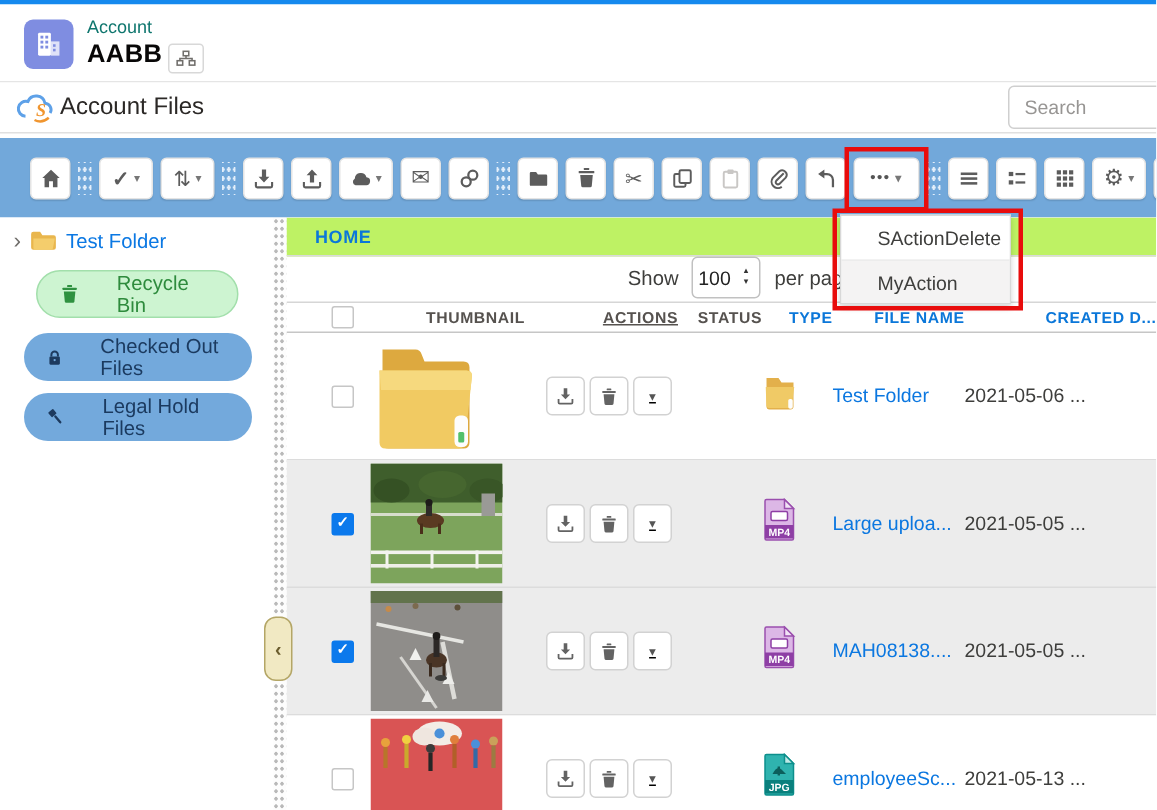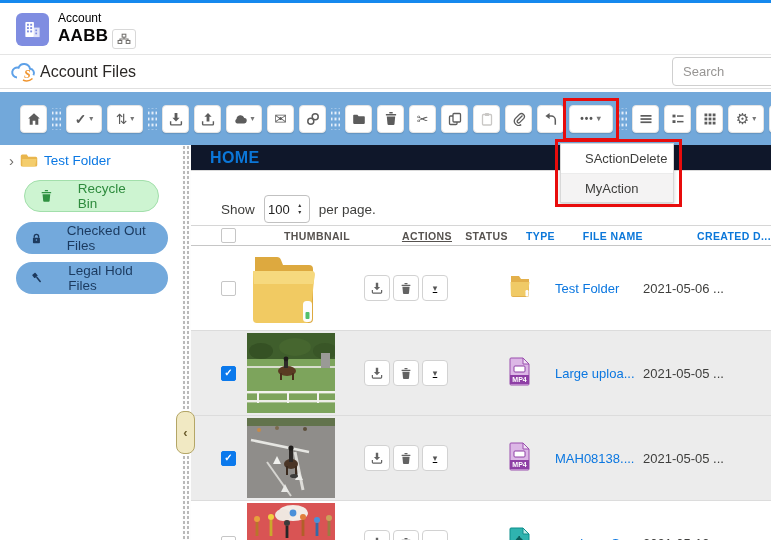--- a/index.html
+++ b/index.html
@@ -7,21 +7,21 @@
   body { font-family: "Liberation Sans", sans-serif; background:#fff; }
 
   .screen { position:relative; width:771px; height:540px; overflow:hidden; background:#fff; }
 
   
   .top-line { position:absolute; top:0; left:0; right:0; height:3px; background:#1589ee; }
 
   
   .page-header { position:absolute; top:3px; left:0; right:0; height:52px; background:#fff; border-bottom:1px solid #e5e5e5; }
   .entity-icon { position:absolute; left:16px; top:10px; width:33px; height:33px; background:#7f8de1; border-radius:6px; display:flex; align-items:center; justify-content:center; }
-  .entity-label { position:absolute; left:58px; top:8px; font-size:12px; color:#000000; }
+  .entity-label { position:absolute; left:58px; top:8px; font-size:12px; color:#0f766e; }
   .entity-name  { position:absolute; left:58px; top:23px; font-size:17px; font-weight:bold; color:#080707; letter-spacing:.3px; }
   .hier-btn { position:absolute; left:112px; top:26px; width:24px; height:20px; background:#fff; border:1px solid #d8d8d8; border-radius:3px; display:flex; align-items:center; justify-content:center; }
 
   
   .sub-header { position:absolute; top:55px; left:0; right:0; height:34px; background:#fff; border-bottom:1px solid #e0e0e0; }
   .files-logo { position:absolute; left:10px; top:6px; }
   .files-title { position:absolute; left:40px; top:8px; font-size:16px; color:#2b2826; }
   .search-input { position:absolute; left:672px; top:2px; width:104px; height:29px; border:1px solid #cfcfcf; border-radius:4px; padding:0 10px; font-size:13px; color:#444; font-family:"Liberation Sans",sans-serif; }
   .search-input::placeholder { color:#979593; }
 
@@ -55,22 +55,22 @@
   .pill-recycle { left:24px; top:35px; width:135px; background:#cdf4d1; border:1px solid #a2dfab; color:#2e8b3d; }
   .pill-blue { left:16px; top:77px; width:152px; background:#73a9dc; color:#1b3a5f; }
   .pill-legal { top:117px; }
 
   
   .splitter { position:absolute; left:182px; top:0; bottom:0; width:9px; background:#fdfdfd; background-image:radial-gradient(#b9b9b9 1px, transparent 1.2px); background-size:4px 5px; }
   .collapse-handle { position:absolute; left:176px; top:266px; width:19px; height:43px; background:#f1e9c3; border:1px solid #b4a666; border-radius:8px; display:flex; align-items:center; justify-content:center; font-size:13px; font-weight:bold; color:#6b5d2e; cursor:pointer; z-index:5; }
 
   
   .main { position:absolute; left:191px; top:0; right:0; bottom:0; background:#fff; overflow:hidden; }
-  .home-bar { height:26px; line-height:26px; background:#0f172a; border-bottom:1px solid #dadada; padding-left:19px; font-size:16px; font-weight:bold; letter-spacing:.4px; color:#0b77d9; cursor:pointer; }
-  .show-row { margin-top:24px; height:28px; display:flex; align-items:center; padding-left:30px; gap:9px; font-size:13.5px; color:#3e3e3c; }
+  .home-bar { height:26px; line-height:26px; background:#bef264; border-bottom:1px solid #dadada; padding-left:19px; font-size:12px; font-weight:bold; letter-spacing:.4px; color:#0b77d9; cursor:pointer; }
+  .show-row { height:28px; display:flex; align-items:center; padding-left:30px; gap:9px; font-size:13.5px; color:#3e3e3c;justify-content:center; }
   .spinner { width:46px; height:28px; border:1px solid #c1c1c1; border-radius:4px; background:#fff; display:flex; align-items:center; }
   .spinner input { width:28px; border:none; outline:none; text-align:center; font-size:13px; color:#222; font-family:"Liberation Sans",sans-serif; background:transparent; }
   .spin-arrows { width:14px; display:flex; flex-direction:column; align-items:center; gap:2px; font-size:6px; line-height:5px; color:#333; cursor:pointer; }
 
   
   .thead { display:flex; align-items:center; height:21px; margin-top:2px; border-top:1px solid #d6d6d6; border-bottom:1px solid #c6c6c6; padding-left:30px; font-size:10.5px; font-weight:bold; letter-spacing:.4px; color:#56524f;text-align:right; }
   .thead .sortable { color:#0b77d9; cursor:pointer; }
   .col-check { width:26px; flex:none; }
   .col-thumb { width:103px; flex:none; }
   .col-actions { width:102px; flex:none;text-decoration:underline; }

